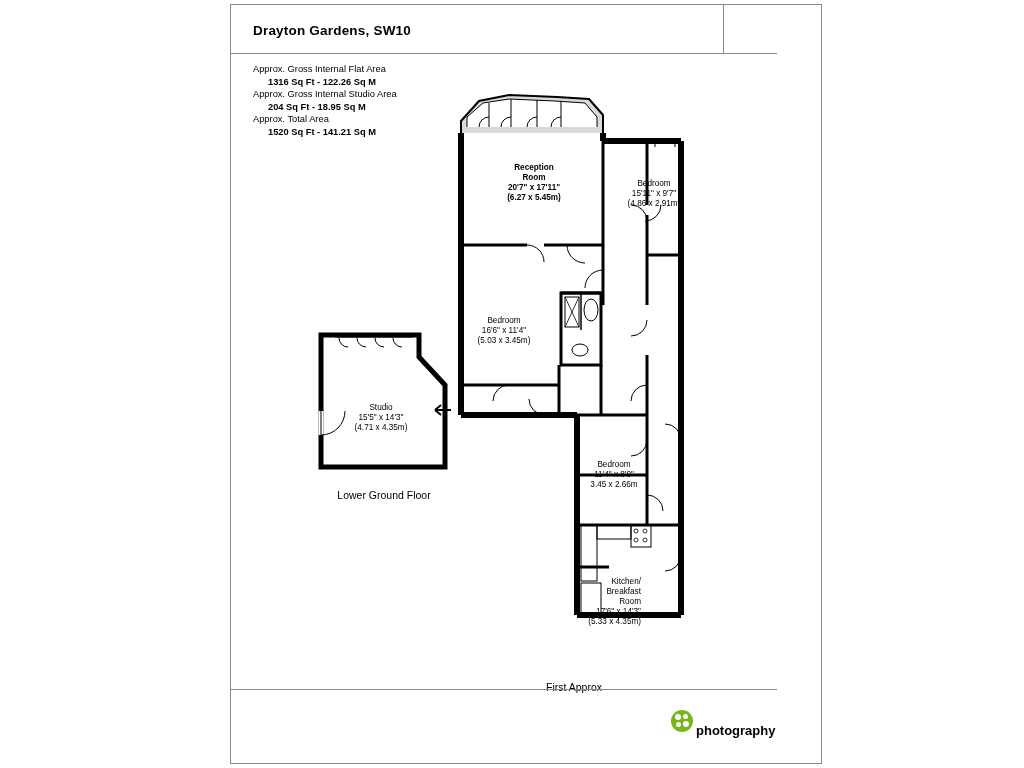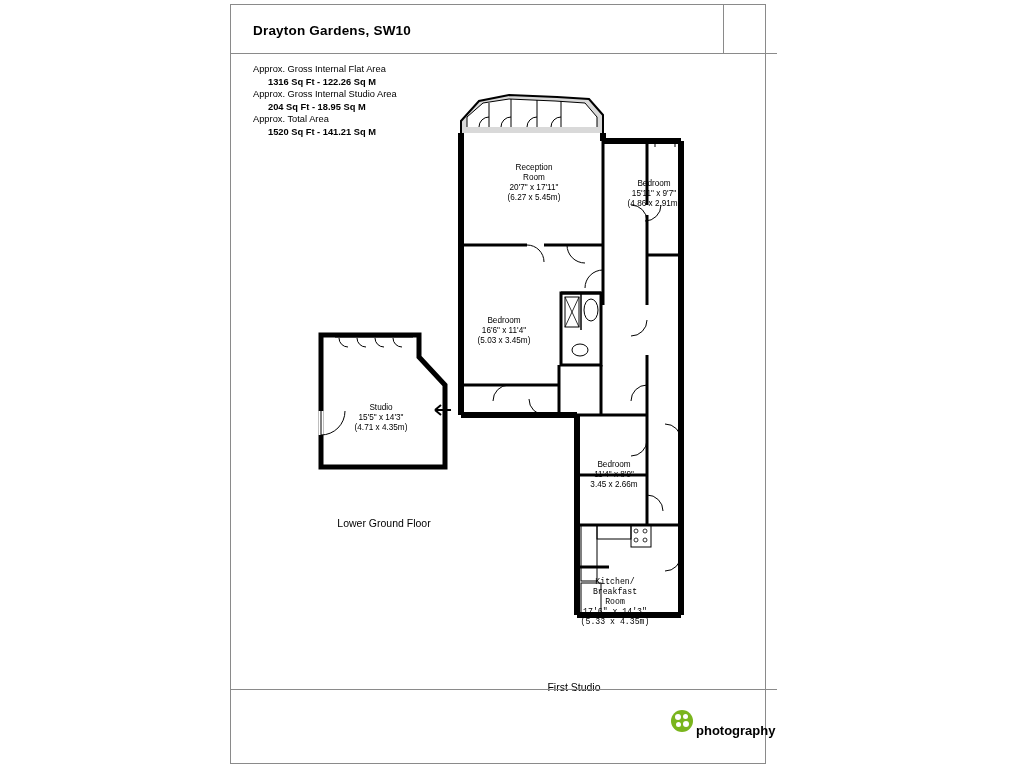--- a/index.html
+++ b/index.html
@@ -1,17 +1,17 @@
 <!DOCTYPE html>
 <html><head>
 <meta charset="utf-8">
 <style>
   html,body{margin:0;padding:0;background:#ffffff;}
   body{width:1024px;height:768px;position:relative;font-family:"Liberation Sans",sans-serif;color:#000;}
-  #sheet{position:absolute;left:230px;top:4px;width:536px;height:760px;background:#fff;border:1px solid #8a8a8a;box-sizing:border-box;}
+  #sheet{position:absolute;left:230px;top:4px;width:592px;height:760px;background:#fff;border:1px solid #8a8a8a;box-sizing:border-box;}
   .title{position:absolute;left:22px;top:18px;font-size:13.5px;font-weight:bold;letter-spacing:.2px;}
   .hdr-rule{position:absolute;left:0px;top:48px;width:546px;height:1px;background:#8a8a8a;}
   .northbox{position:absolute;left:492px;top:0px;width:54px;height:48px;border-left:1px solid #8a8a8a;box-sizing:border-box;}
   .areas{position:absolute;left:22px;top:58px;font-size:9.3px;line-height:12.6px;}
   .areas .b{font-weight:bold;margin-left:15px;}
   .floorlabel{position:absolute;font-size:10.5px;}
   .footer-rule{position:absolute;left:0px;top:684px;width:546px;height:1px;background:#8a8a8a;}
   .footer{position:absolute;left:12px;top:698px;font-size:7.6px;line-height:10.4px;color:#000;}
   .logo{position:absolute;left:440px;top:704px;width:100px;height:26px;}
   .logo .mark{position:absolute;left:0;top:1px;width:22px;height:22px;border-radius:50%;background:#7ab51d;}
@@ -132,21 +132,21 @@
       </g>
 
       <g stroke="#000" stroke-width="1">
         <path d="M206 86 L206 92 M226 86 L226 92"></path>
         <path d="M232 520 L232 544"></path>
         <path d="M150 560 L176 560"></path>
       </g>
     </g>
   </svg>
 
-  <div class="rmtxt" style="left:258px;top:158px;width:90px;">
+  <div class="rmtxt" style="left:258px;top:158px;width:90px;font-weight:bold;">
     <div>Reception</div>
     <div>Room</div>
     <div>20'7" x 17'11"</div>
     <div>(6.27 x 5.45m)</div>
   </div>
 
   <div class="rmtxt" style="left:378px;top:174px;width:90px;">
     <div>Bedroom</div>
     <div>15'11" x 9'7"</div>
     <div>(4.86 x 2.91m)</div>
@@ -157,21 +157,21 @@
     <div>16'6" x 11'4"</div>
     <div>(5.03 x 3.45m)</div>
   </div>
 
   <div class="rmtxt" style="left:338px;top:455px;width:90px;">
     <div>Bedroom</div>
     <div>11'4" x 8'9"</div>
     <div>3.45 x 2.66m</div>
   </div>
 
-  <div class="rmtxt" style="left:339px;top:572px;width:90px;text-align:center;font-family:Liberation Mono, monospace;">
+  <div class="rmtxt" style="left:320px;top:572px;width:90px;text-align:right;">
     <div>Kitchen/</div>
     <div>Breakfast</div>
     <div>Room</div>
     <div>17'6" x 14'3"</div>
     <div>(5.33 x 4.35m)</div>
   </div>
 
   <svg style="position:absolute;left:82px;top:320px;" width="140" height="160" viewBox="0 0 140 160">
     <g fill="none" stroke="#000">
       <path d="M8 10 L8 142 L132 142 L132 60 L106 32 L106 10 Z" stroke="#000" stroke-width="5"></path>
@@ -193,22 +193,22 @@
   <svg style="position:absolute;left:196px;top:396px;" width="26" height="18" viewBox="0 0 26 18">
     <path d="M24 9 L8 9 M8 9 L14 4 M8 9 L14 14" stroke="#000" stroke-width="2" fill="none"></path>
   </svg>
 
   <div class="rmtxt" style="left:105px;top:398px;width:90px;">
     <div>Studio</div>
     <div>15'5" x 14'3"</div>
     <div>(4.71 x 4.35m)</div>
   </div>
 
-  <div class="floorlabel" style="left:78px;top:484px;width:150px;text-align:center;margin-top:28px;">Lower Ground Floor</div>
-  <div class="floorlabel" style="left:268px;top:676px;width:150px;text-align:center;">First Studio</div>
+  <div class="floorlabel" style="left:78px;top:484px;width:150px;text-align:center;">Lower Ground Floor</div>
+  <div class="floorlabel" style="left:268px;top:676px;width:150px;text-align:center;">First Approx</div>
 
   <div class="footer-rule"></div>
 
   <div class="logo">
     <div class="mark">
         <i class="a"></i>
         <i class="b"></i>
         <i class="c"></i>
         <i class="d"></i>
       </div>

